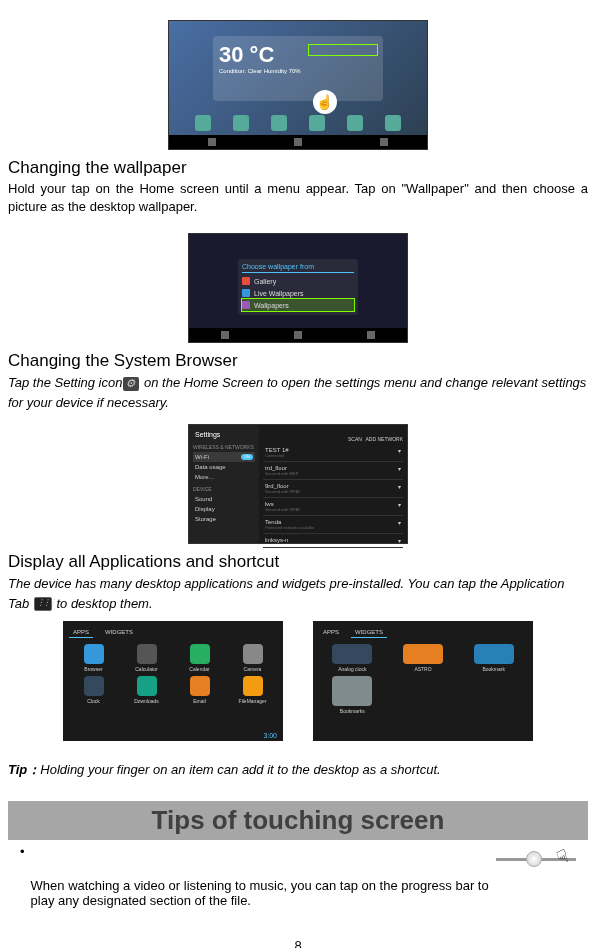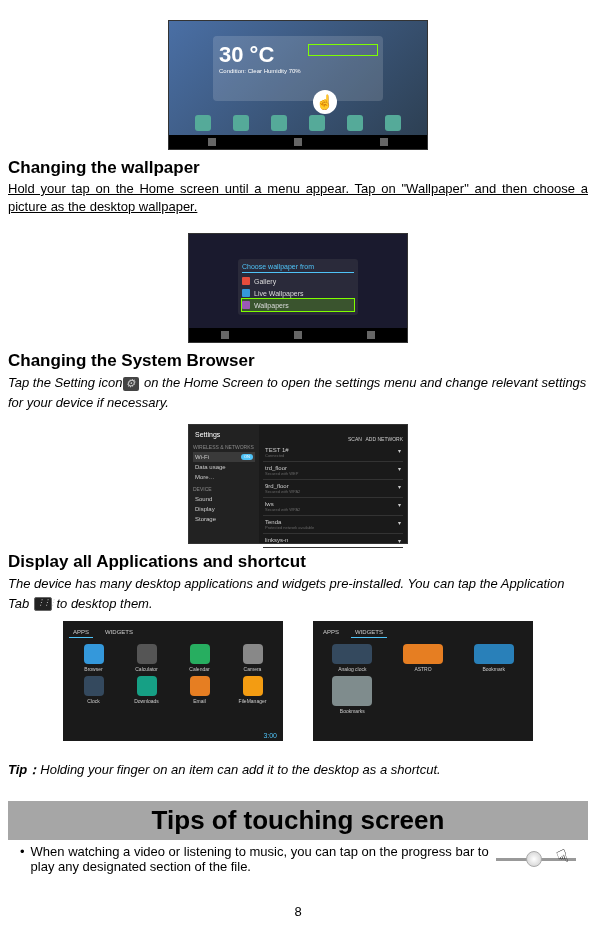--- a/index.html
+++ b/index.html
@@ -95,29 +95,28 @@
       padding: 0 15px;
     }
     .dock-icon {
       width: 16px;
       height: 16px;
       background: #5a9;
       border-radius: 3px;
     }
     h2 {
       font-size: 17px;
-      font-weight: bold;
+      font-weight: normal;
       margin-top: 6px;
       margin-bottom: 2px;
     }
     p.body-text {
       line-height: 1.4;
       text-align: justify;
       margin-bottom: 17px;
-      text-decoration: underline;
     }
     p.inline-text {
       line-height: 1.5;
       margin-bottom: 6px;
       font-style: italic;
     }
     .inline-icon {
       display: inline-block;
       width: 16px;
       height: 14px;
@@ -322,36 +321,37 @@
     .tip-text {
       font-size: 13px;
       font-style: italic;
       margin-top: 20px;
     }
     .tip-label {
       font-weight: bold;
     }
     .banner {
       background: #a6a6a6;
-      color: #000000;
+      color: #404040;
       text-align: center;
       font-size: 26px;
       font-weight: bold;
       padding: 4px 0;
       margin-top: 22px;
       margin-bottom: 4px;
     }
     .bullet-row {
       display: flex;
       align-items: flex-start;
       gap: 6px;
       padding: 0 12px;
     }
     .bullet-text {
       flex: 1;
+      margin-top: 34px;
     }
     .slider-icon {
       width: 80px;
       height: 30px;
       position: relative;
       flex-shrink: 0;
     }
     .slider-track {
       position: absolute;
       top: 14px;

